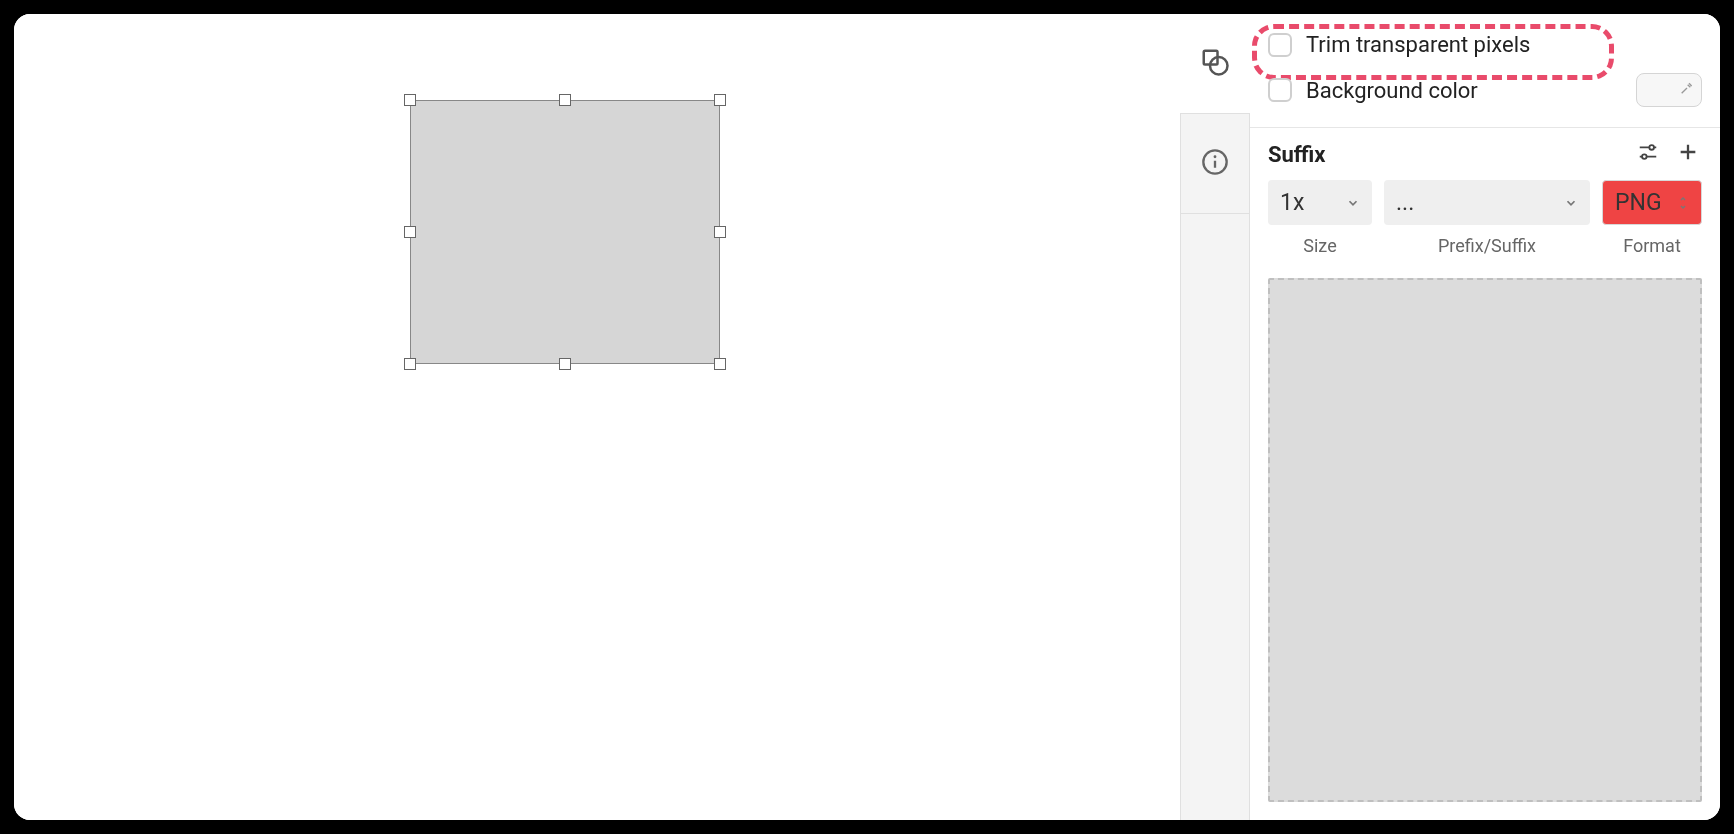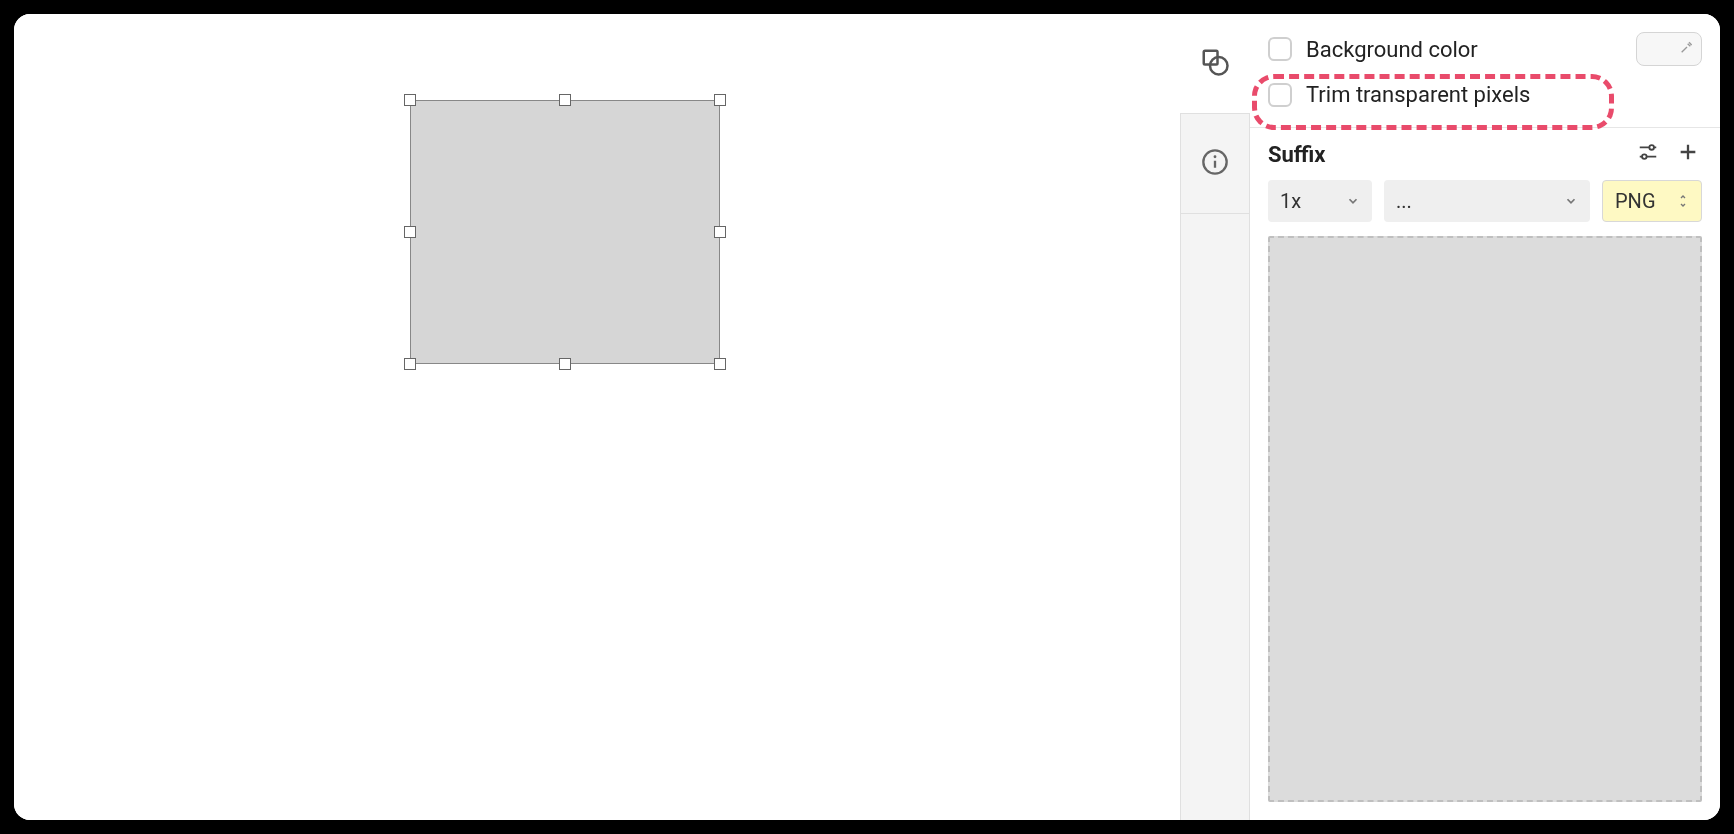--- a/index.html
+++ b/index.html
@@ -155,29 +155,29 @@
     gap: 12px;
     padding: 0 18px 6px 18px;
   }
   .dropdown {
     background: #efefef;
     border-radius: 4px;
     padding: 8px 12px;
     display: flex;
     align-items: center;
     justify-content: space-between;
-    font-size: 20px;
+    font-size: 23px;
     color: #333;
     cursor: pointer;
   }
   .dd-size { width: 104px; }
   .dd-prefix { flex: 1; }
   .dd-format {
     width: 100px;
-    background: #fef9c3;
+    background: #ef4444;
     border: 1px solid #d8d8d8;
   }
   .dd-label { flex: 1; }
   .chev { color: #777; display:flex; flex-direction: column; align-items:center; line-height: 6px;}
   .caption-row {
     display: flex;
     gap: 12px;
     padding: 4px 18px 14px 18px;
     font-size: 18px;
     color: #666;
@@ -227,37 +227,37 @@
           <line x1="12" y1="11" x2="12" y2="17"></line>
           <circle cx="12" cy="7.5" r="1.2" fill="#666" stroke="none"></circle>
         </svg>
       </span>
     </div>
   </div>
 
   <div class="inspector">
 
     <div class="row">
+      <div class="highlight"></div>
+      <div class="checkbox"></div>
+      <span class="row-label">Trim transparent pixels</span>
+    </div>
+
+    <div class="row">
       <div class="checkbox"></div>
       <span class="row-label">Background color</span>
       <div class="color-swatch-btn">
         <span>
           <svg width="16" height="16" viewBox="0 0 24 24" fill="none" stroke="#999" stroke-width="2">
             <path d="M4 20 L12 12"></path>
             <path d="M13 7 L17 11"></path>
             <path d="M15 5 L19 9"></path>
           </svg>
         </span>
       </div>
-    </div>
-
-    <div class="row">
-      <div class="highlight"></div>
-      <div class="checkbox"></div>
-      <span class="row-label">Trim transparent pixels</span>
     </div>
 
     <hr class="divider">
 
     <div class="presets-header">
       <span class="presets-title">Suffix</span>
       <div class="icon-btn">
         <span>
           <svg width="22" height="22" viewBox="0 0 24 24" fill="none" stroke="#444" stroke-width="2">
             <line x1="3" y1="7" x2="21" y2="7"></line>
@@ -300,16 +300,21 @@
           <svg width="12" height="8" viewBox="0 0 24 24" fill="none" stroke="#777" stroke-width="4">
               <polyline points="6 15 12 9 18 15"></polyline>
             </svg>
           <svg width="12" height="8" viewBox="0 0 24 24" fill="none" stroke="#777" stroke-width="4">
               <polyline points="6 9 12 15 18 9"></polyline>
             </svg>
         </span>
       </div>
     </div>
 
+    <div class="caption-row">
+      <span class="cap-size">Size</span>
+      <span class="cap-prefix">Prefix/Suffix</span>
+      <span class="cap-format">Format</span>
+    </div>
 
     <div class="preview-box"></div>
   </div>
 </div>
 
 </body></html>

